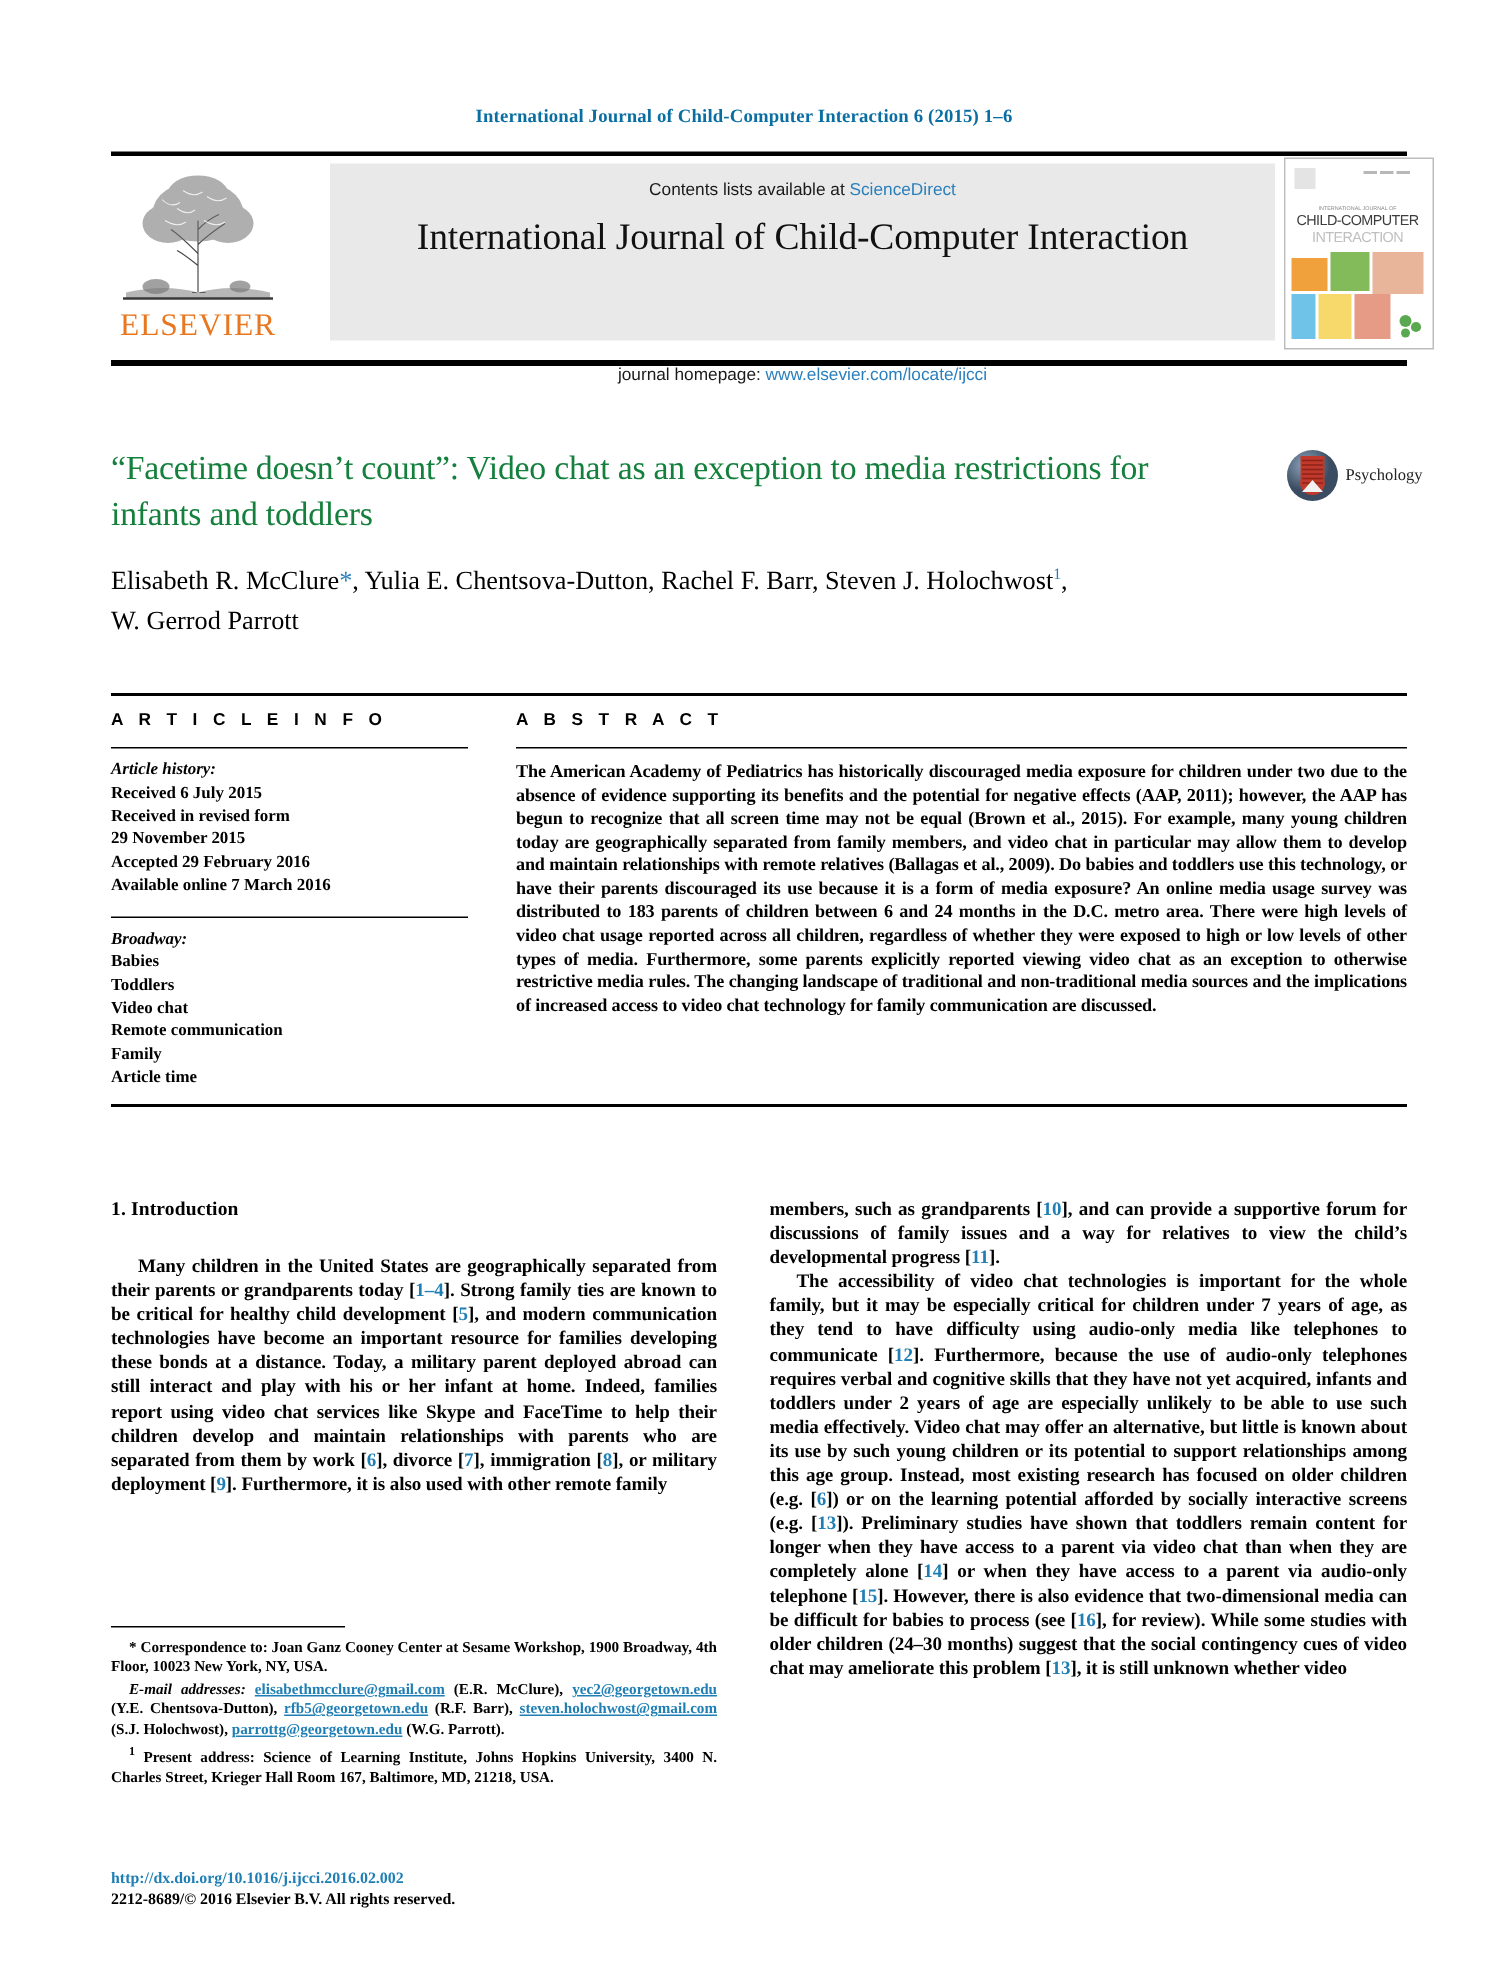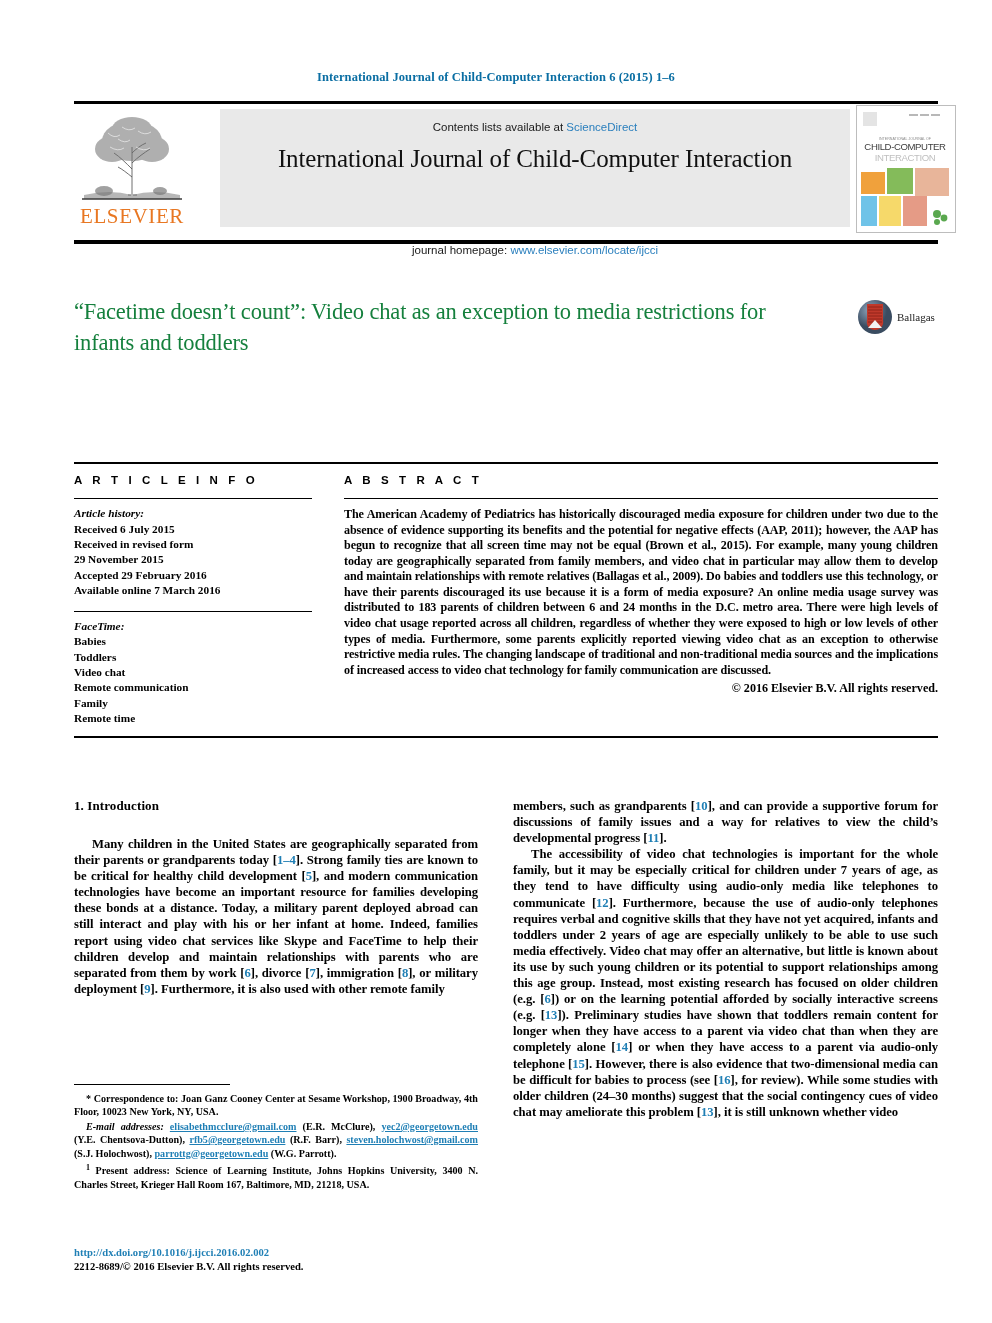--- a/index.html
+++ b/index.html
@@ -389,67 +389,70 @@
             <circle cx="80" cy="116" r="3"></circle>
         </g>
       </svg>
     </div>
   </div>
 
   <div class="title-block">
     <h1 class="article-title">“Facetime doesn’t count”: Video chat as an exception to media restrictions for infants and toddlers</h1>
   </div>
 
+  <div class="authors">
+    <span></span><span>Elisabeth R. McClure</span><span class="ast">*</span><span>, Yulia E. Chentsova-Dutton, Rachel F. Barr, Steven J. Holochwost</span><sup>1</sup><span>,</span><br>
+    <span>W. Gerrod Parrott</span>
+  </div>
 
 
   <div class="crossmark">
     <svg width="36" height="38" viewBox="0 0 36 38">
       <defs>
         <radialGradient id="cmg" cx="35%" cy="30%">
           <stop offset="0%" stop-color="#8fa6bd"></stop>
           <stop offset="100%" stop-color="#3a4c61"></stop>
         </radialGradient>
       </defs>
       <circle cx="18" cy="19" r="17" fill="url(#cmg)"></circle>
       <path d="M10 6 h16 v16 a8 8 0 0 1 -8 10 a8 8 0 0 1 -8 -10 Z" fill="#c0392b"></path>
       <g stroke="#8d2318" stroke-width="0.9">
         <path d="M11 9 h14 M11 12 h14 M11 15 h14 M11 18 h14 M11 21 h14 M11 24 h14"></path>
       </g>
       <path d="M18 22 l7 8 h-14 Z" fill="#f2f2f2"></path>
     </svg>
-    <div class="crossmark-label">Ballagas</div>
+    <div class="crossmark-label">Psychology</div>
   </div>
 
   <div class="rule-mid-top"></div>
   <div class="rule-mid-bottom"></div>
 
   <div class="info-col">
     <div class="heading-spaced info-head">A R T I C L E    I N F O</div>
     <div class="info-hr"></div>
     <div class="info-label">Article history:</div>
     <div class="info-line">Received 6 July 2015</div>
     <div class="info-line">Received in revised form</div>
     <div class="info-line">29 November 2015</div>
     <div class="info-line">Accepted 29 February 2016</div>
     <div class="info-line">Available online 7 March 2016</div>
     <div class="info-hr2"></div>
-    <div class="info-label">FaceTime:</div>
+    <div class="info-label">Broadway:</div>
     <div class="kw-line">Babies</div>
     <div class="kw-line">Toddlers</div>
     <div class="kw-line">Video chat</div>
     <div class="kw-line">Remote communication</div>
     <div class="kw-line">Family</div>
-    <div class="kw-line">Remote time</div>
+    <div class="kw-line">Article time</div>
   </div>
 
   <div class="abs-col">
     <div class="heading-spaced abs-head">A B S T R A C T</div>
     <div class="abs-hr"></div>
     <div class="abs-text">The American Academy of Pediatrics has historically discouraged media exposure for children under two due to the absence of evidence supporting its benefits and the potential for negative effects (AAP, 2011); however, the AAP has begun to recognize that all screen time may not be equal (Brown et al., 2015). For example, many young children today are geographically separated from family members, and video chat in particular may allow them to develop and maintain relationships with remote relatives (Ballagas et al., 2009). Do babies and toddlers use this technology, or have their parents discouraged its use because it is a form of media exposure? An online media usage survey was distributed to 183 parents of children between 6 and 24 months in the D.C. metro area. There were high levels of video chat usage reported across all children, regardless of whether they were exposed to high or low levels of other types of media. Furthermore, some parents explicitly reported viewing video chat as an exception to otherwise restrictive media rules. The changing landscape of traditional and non-traditional media sources and the implications of increased access to video chat technology for family communication are discussed.</div>
-    <div class="abs-copyright">© 2016 Elsevier B.V. All rights reserved.</div>
   </div>
 
   <div class="col-left">
     <div class="sec-heading">1. Introduction</div>
     <p class="body-p indent"><span>Many children in the United States are geographically separated from their parents or grandparents today [</span><a class="ref-link" href="#">1–4</a><span>]. Strong family ties are known to be critical for healthy child development [</span><a class="ref-link" href="#">5</a><span>], and modern communication technologies have become an important resource for families developing these bonds at a distance. Today, a military parent deployed abroad can still interact and play with his or her infant at home. Indeed, families report using video chat services like Skype and FaceTime to help their children develop and maintain relationships with parents who are separated from them by work [</span><a class="ref-link" href="#">6</a><span>], divorce [</span><a class="ref-link" href="#">7</a><span>], immigration [</span><a class="ref-link" href="#">8</a><span>], or military deployment [</span><a class="ref-link" href="#">9</a><span>]. Furthermore, it is also used with other remote family</span></p>
   </div>
 
   <div class="col-right">
     <p class="body-p"><span>members, such as grandparents [</span><a class="ref-link" href="#">10</a><span>], and can provide a supportive forum for discussions of family issues and a way for relatives to view the child’s developmental progress [</span><a class="ref-link" href="#">11</a><span>].</span></p>
     <p class="body-p indent"><span>The accessibility of video chat technologies is important for the whole family, but it may be especially critical for children under 7 years of age, as they tend to have difficulty using audio-only media like telephones to communicate [</span><a class="ref-link" href="#">12</a><span>]. Furthermore, because the use of audio-only telephones requires verbal and cognitive skills that they have not yet acquired, infants and toddlers under 2 years of age are especially unlikely to be able to use such media effectively. Video chat may offer an alternative, but little is known about its use by such young children or its potential to support relationships among this age group. Instead, most existing research has focused on older children (e.g. [</span><a class="ref-link" href="#">6</a><span>]) or on the learning potential afforded by socially interactive screens (e.g. [</span><a class="ref-link" href="#">13</a><span>]). Preliminary studies have shown that toddlers remain content for longer when they have access to a parent via video chat than when they are completely alone [</span><a class="ref-link" href="#">14</a><span>] or when they have access to a parent via audio-only telephone [</span><a class="ref-link" href="#">15</a><span>]. However, there is also evidence that two-dimensional media can be difficult for babies to process (see [</span><a class="ref-link" href="#">16</a><span>], for review). While some studies with older children (24–30 months) suggest that the social contingency cues of video chat may ameliorate this problem [</span><a class="ref-link" href="#">13</a><span>], it is still unknown whether video</span></p>

